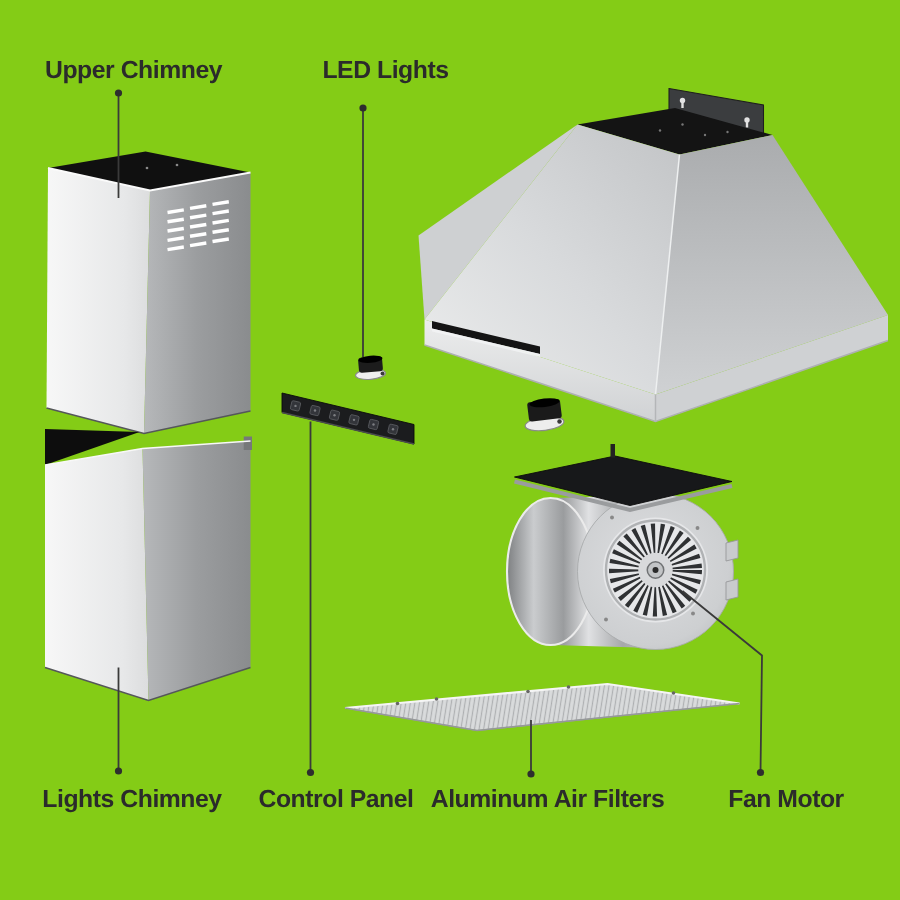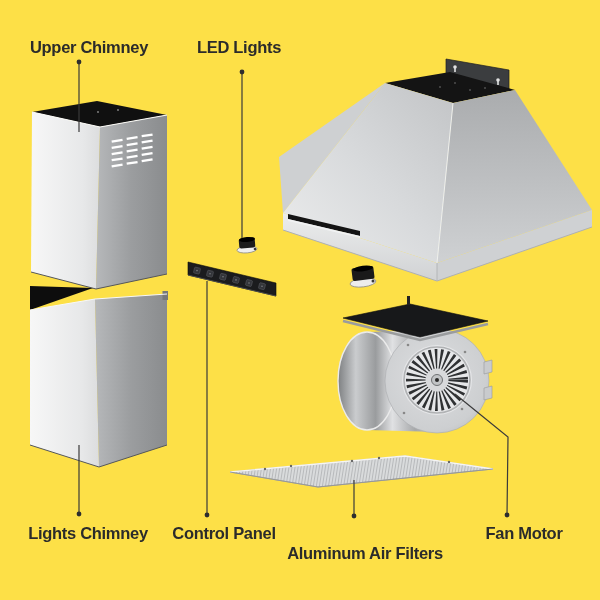--- a/index.html
+++ b/index.html
@@ -1,18 +1,18 @@
 <!DOCTYPE html>
 <html><head>
 <meta charset="utf-8">
 <style>
   html,body{margin:0;padding:0;background:#ffffff;}
   body{width:600px;height:600px;overflow:hidden;
        font-family:"Liberation Sans", sans-serif;}
-  .scene{position:relative;width:600px;height:600px;background:#fde047;}
+  .scene{position:relative;width:600px;height:600px;background:#84cc16;}
   .scene svg{position:absolute;left:0;top:0;}
   .callout{
     position:absolute;
     transform:translateX(-50%);
     font-size:16.5px;
     font-weight:600;
     letter-spacing:-0.3px;
     color:#2b2b2b;
     white-space:nowrap;
     line-height:1.1;
@@ -228,19 +228,19 @@
           <circle cx="354" cy="516" r="2.4" stroke="none"></circle>
       </g>
       <g>
         <polyline points="455,394 508,437 507,515" fill="none"></polyline>
           <circle cx="507" cy="515" r="2.4" stroke="none"></circle>
       </g>
     </g>
   </svg>
 
   <div class="callout" style="left:89px;  top:38px;">Upper Chimney</div>
-  <div class="callout" style="left:239px; top:38px;">LED Lights</div>
+  <div class="callout" style="left:257px; top:38px;">LED Lights</div>
   <div class="callout" style="left:88px;  top:524px;">Lights Chimney</div>
   <div class="callout" style="left:224px; top:524px;">Control Panel</div>
-  <div class="callout" style="left:365px; top:544px;">Aluminum Air Filters</div>
+  <div class="callout" style="left:365px; top:524px;">Aluminum Air Filters</div>
   <div class="callout" style="left:516px; top:524px;padding-left:16px;">Fan Motor</div>
 
 </div>
 
 </body></html>

